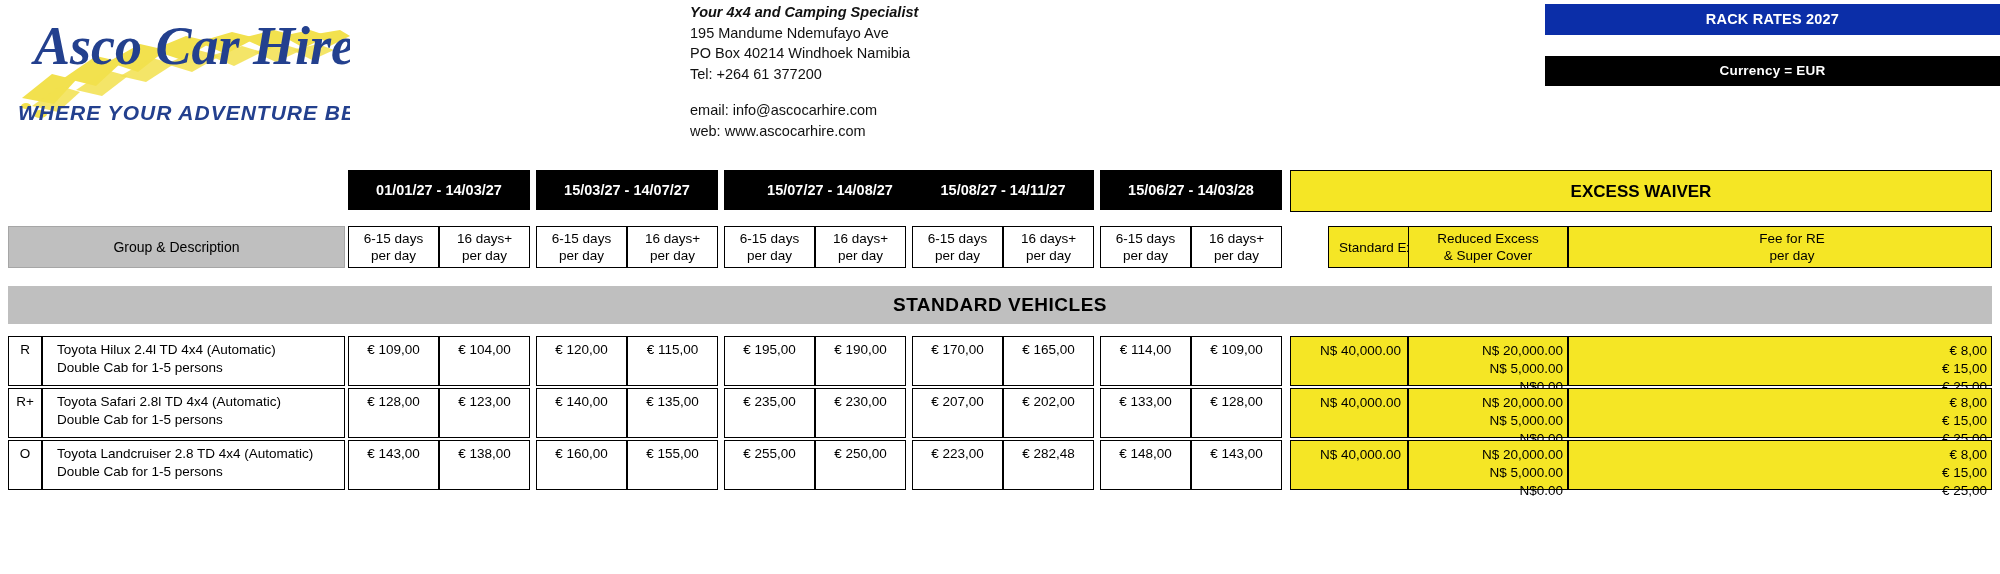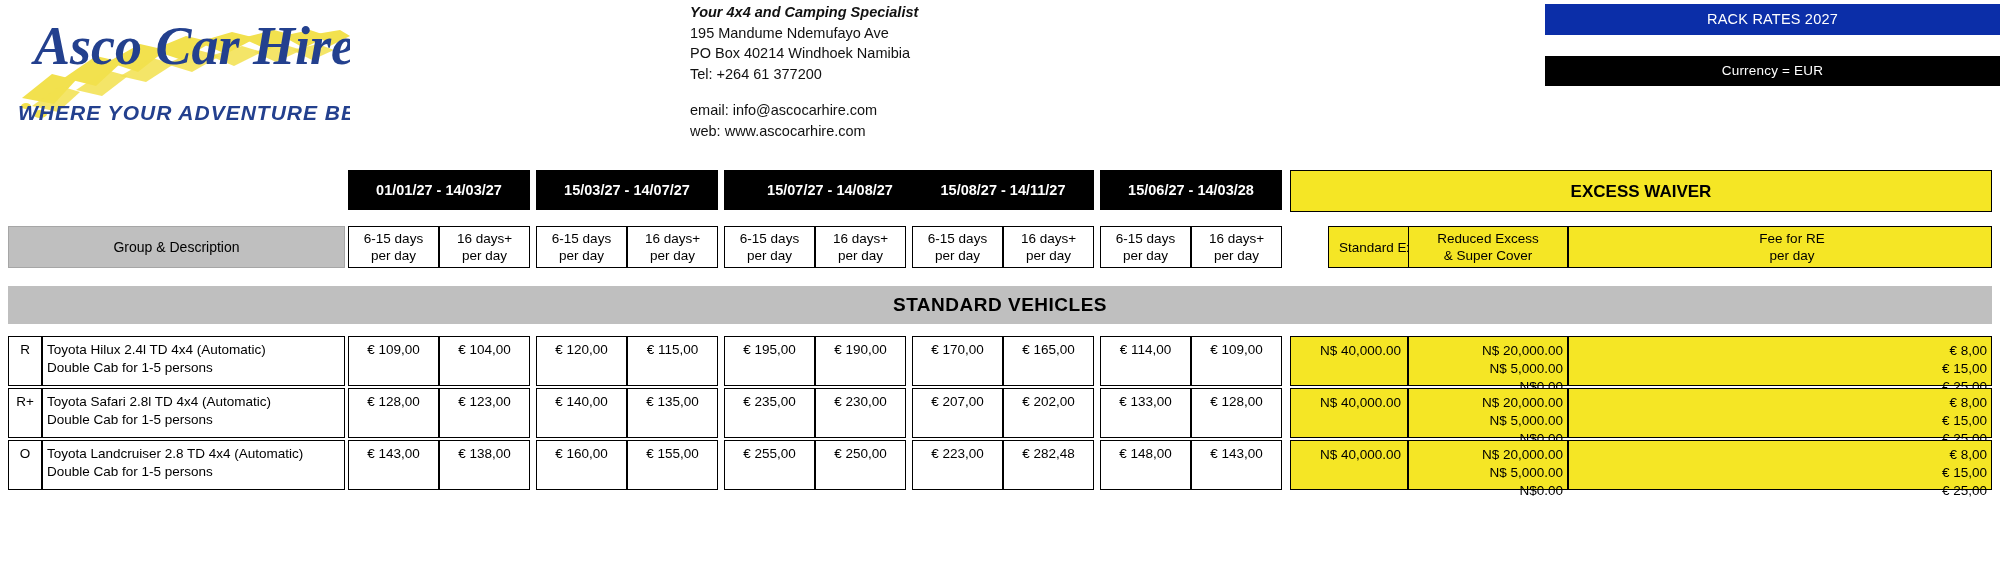--- a/index.html
+++ b/index.html
@@ -16,21 +16,21 @@
   .logo-svg{display:block;}
 
   .contact{
     position:absolute;left:690px;top:2px;width:480px;
     font-size:14.5px;color:#111;line-height:20.5px;
   }
   .contact .t-bold{font-weight:bold;font-style:italic;font-size:14.5px;}
   .contact .gap{height:16px;}
 
   .badge{
-    position:absolute;text-align:center;font-weight:normal;
+    position:absolute;text-align:center;font-weight:bold;
     letter-spacing:.2px;
   }
   .badge-rack{
     left:1545px;top:4px;width:455px;height:31px;line-height:31px;
     background:#0b2ea8;color:#ffffff;font-size:14.5px;
   }
   .badge-cur{
     left:1545px;top:56px;width:455px;height:30px;line-height:30px;
     background:#000000;color:#ffffff;font-size:13.5px;
   }
@@ -79,21 +79,21 @@
   .cell-code{
     position:absolute;left:8px;top:0;width:34px;height:50px;
     border:1px solid #000;box-sizing:border-box;background:#fff;
     font-size:13.5px;color:#000;
     display:flex;align-items:flex-start;justify-content:center;
     padding-top:5px;
   }
   .cell-desc{
     position:absolute;left:42px;top:0;width:303px;height:50px;
     border:1px solid #000;box-sizing:border-box;background:#fff;
-    font-size:13.5px;color:#000;padding:4px 0 0 4px;line-height:18px;
+    font-size:13.5px;color:#000;padding:4px 0 0 14px;line-height:18px;
   }
   .cell-desc span{display:block;}
   .cell-price{
     position:absolute;top:0;height:50px;
     border:1px solid #000;box-sizing:border-box;background:#fff;
     font-size:13.5px;color:#000;text-align:center;
     padding-top:5px;
   }
   .cell-ex{
     position:absolute;top:0;height:50px;

